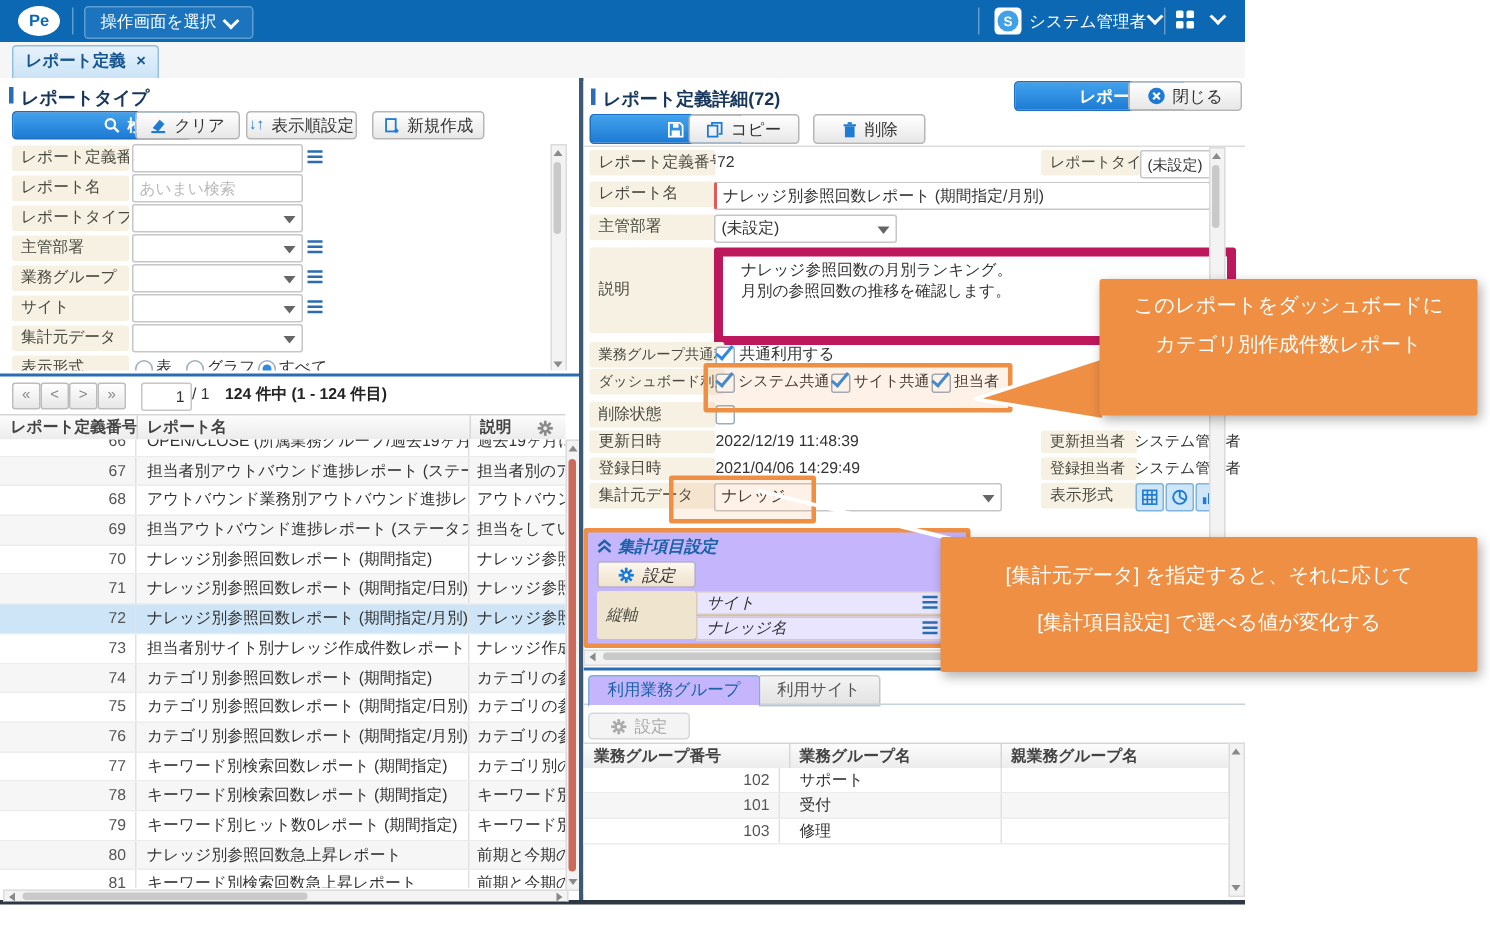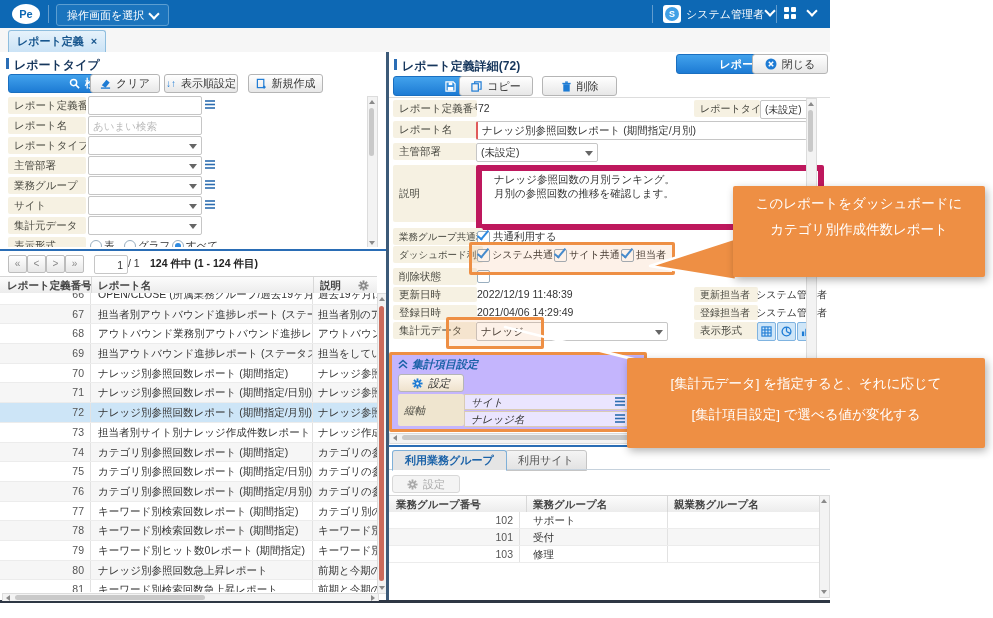--- a/index.html
+++ b/index.html
@@ -93,21 +93,21 @@
        background:#c4b5fd;border-radius:2px;z-index:15;font-style:italic;}
   .aggcell{position:absolute;background:rgba(255,255,255,.65);border:1px solid #d9cbb4;font-size:10.5px;
        line-height:15px;padding-left:6px;color:#333;}
   
   .hl{position:absolute;border:3px solid #ee8f44;background:rgba(238,143,68,.12);border-radius:2px;z-index:30;}
   .callout{position:absolute;background:#ee8f44;color:#fff;text-align:center;z-index:39;border-radius:2px;
        box-shadow:2px 3px 8px rgba(0,0,0,.3);}
   .callout div{font-size:13.5px;}
   
   .btab{position:absolute;height:19px;font-size:11px;line-height:19px;padding:0 12px;border-radius:3px 3px 0 0;}
-  .btab.on{background:#e5e5e5;border:1px solid #7fb0d8;border-bottom:1px solid #fff;color:#1b62a8;font-weight:bold;z-index:5;}
+  .btab.on{background:#c4b5fd;border:1px solid #7fb0d8;border-bottom:1px solid #fff;color:#1b62a8;font-weight:normal;z-index:5;}
   .btab.off{background:linear-gradient(#f4f4f4,#e2e2e2);border:1px solid #c5c5c5;color:#555;}
   .g-lines line{stroke:#2b6cb0;stroke-width:1.6;}
 </style>
 </head>
 <body>
 
 <div class="stage">
 
   <div class="topbar">
     <div class="logo">Pe</div>

